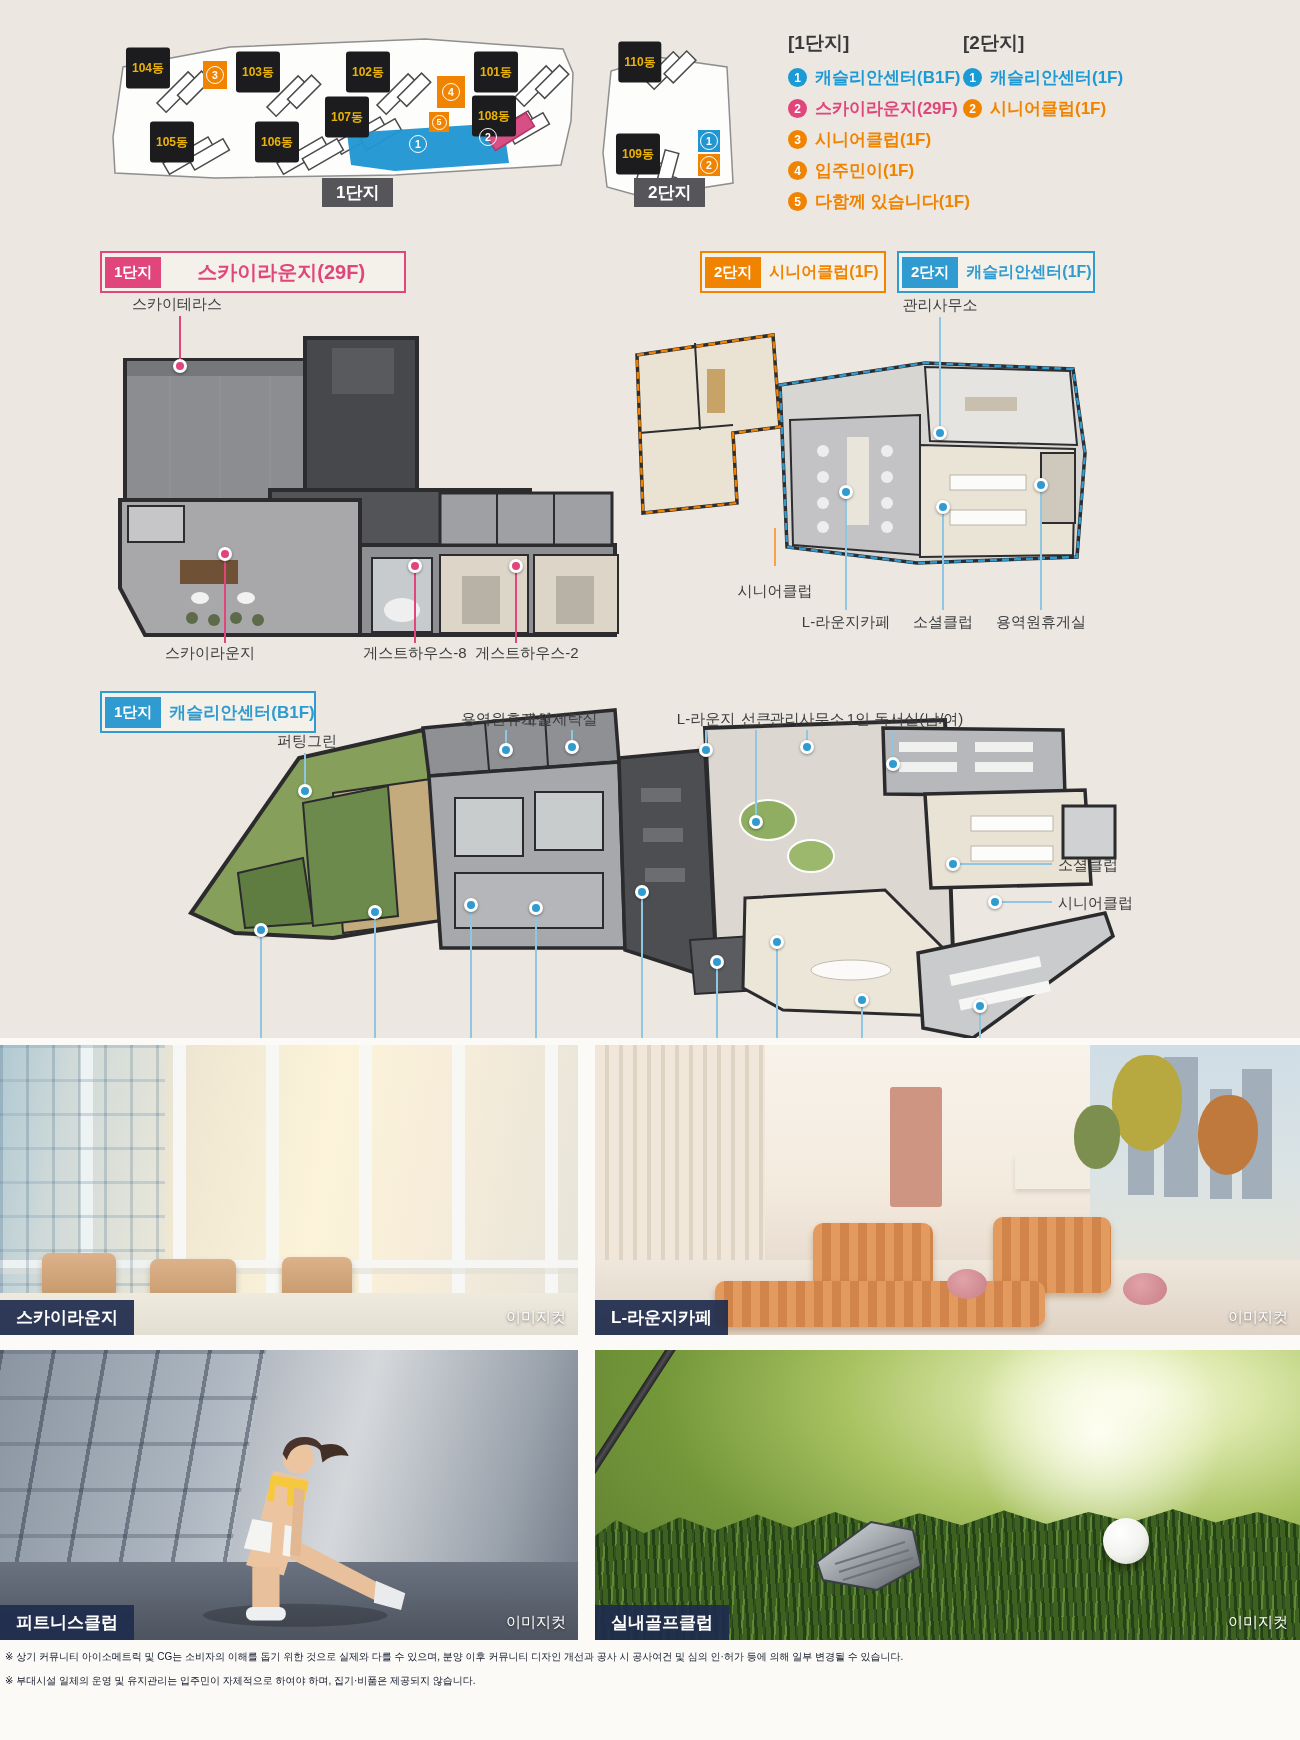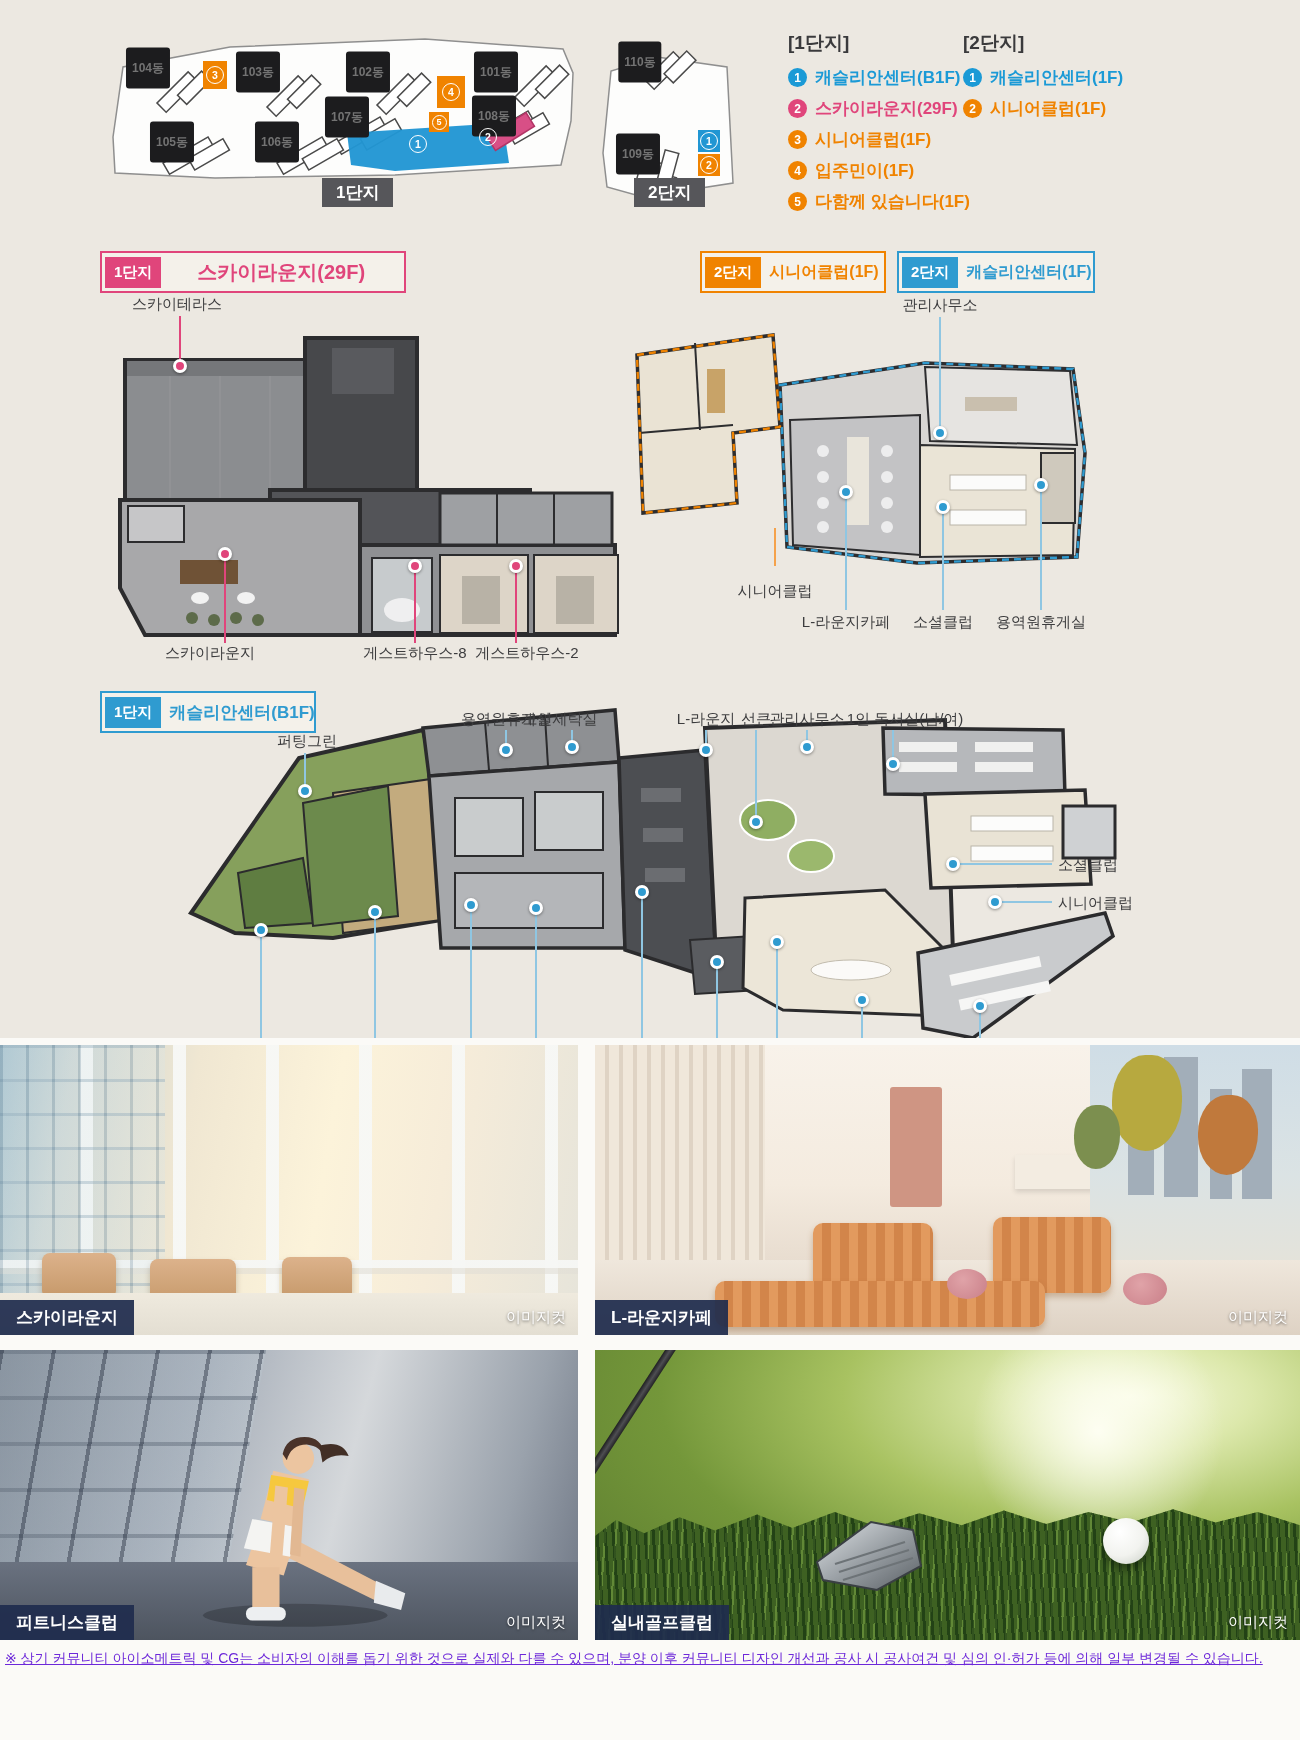--- a/index.html
+++ b/index.html
@@ -18,21 +18,21 @@
   .dot-pink{background:#e0457b;}
   .dot-blue{background:#2f9bd0;}
   
   .hdr{position:absolute;display:flex;align-items:center;background:#f4f1ea;padding:3px;box-sizing:border-box;}
   .hdr .badge{color:#fff;font-weight:700;font-size:15px;padding:6px 9px;flex:0 0 auto;}
   .hdr .hdr-title{font-weight:700;flex:1;text-align:center;padding:0 8px;white-space:nowrap;}
   .hdr-pink{border:2px solid #e0457b;}  .hdr-pink .badge{background:#e0457b;}  .hdr-pink .hdr-title{color:#e0457b;font-size:20px;}
   .hdr-orange{border:2px solid #f08300;}.hdr-orange .badge{background:#f08300;}.hdr-orange .hdr-title{color:#f08300;font-size:16px;}
   .hdr-blue{border:2px solid #2f9bd0;}  .hdr-blue .badge{background:#2f9bd0;}  .hdr-blue .hdr-title{color:#2f9bd0;font-size:16px;}
   
-  .bname{position:absolute;transform:translate(-50%,-50%);background:#1c1c1e;color:#737373;font-weight:700;
+  .bname{position:absolute;transform:translate(-50%,-50%);background:#1c1c1e;color:#eab308;font-weight:700;
          font-size:12px;padding:12px 6px;border-radius:3px;white-space:nowrap;}
   .complex-badge{position:absolute;background:#56565a;color:#fff;font-weight:700;font-size:17px;padding:3px 14px;}
   .marker{position:absolute;display:flex;align-items:center;justify-content:center;}
   .marker .ring{width:16px;height:16px;border:1.5px solid #fff;border-radius:50%;display:flex;align-items:center;
                 justify-content:center;font-size:10.5px;font-weight:700;color:#fff;}
   .m-orange{background:#f08300;}
   .m-blue{background:#2196d3;}
   
   .legend{position:absolute;}
   .leg-title{font-weight:700;font-size:19px;color:#3a3a3c;margin-bottom:10px;}
@@ -86,21 +86,21 @@
   .ph-golf .grass{left:0;bottom:0;width:100%;height:46%;
      background-color:#3e6122;
      background-image:repeating-linear-gradient(86deg,rgba(12,40,12,.55) 0 3px,rgba(0,0,0,0) 3px 8px),
                       repeating-linear-gradient(94deg,rgba(150,195,85,.4) 0 2px,rgba(0,0,0,0) 2px 11px);
      clip-path:polygon(0 22%,3% 10%,7% 20%,12% 8%,17% 18%,23% 6%,28% 16%,34% 4%,40% 15%,46% 5%,52% 14%,58% 3%,64% 13%,70% 4%,76% 12%,82% 2%,88% 12%,94% 4%,100% 14%,100% 100%,0 100%);}
   .ph-golf .shaft{position:absolute;left:96px;top:-40px;width:9px;height:330px;transform:rotate(33deg);transform-origin:top left;
      background:linear-gradient(90deg,#1f1f21,#4e4e52,#232325);}
   .ball{position:absolute;width:46px;height:46px;border-radius:50%;
      background:radial-gradient(circle at 36% 30%,#ffffff 0%,#f2f3ef 55%,#c9cec6 100%);box-shadow:0 6px 8px rgba(0,0,0,.35);}
   
-  .disc{position:absolute;font-size:14px;color:#6d28d9;white-space:nowrap;text-decoration:underline;}
+  .disc{position:absolute;font-size:10px;color:#0f172a;white-space:nowrap;}
 </style>
 </head>
 <body>
 
 <div id="page">
 
   <svg class="abs" style="left:95px;top:25px" width="650" height="192" viewBox="0 0 650 192">
     <polygon points="18,112 28,42 135,22 330,14 468,24 478,48 476,96 466,140 300,150 120,153 20,148" fill="#fdfdfc" stroke="#8f8f8f" stroke-width="1.5"></polygon>
     <polygon points="508,128 516,46 562,32 632,42 638,158 548,172 512,162" fill="#fdfdfc" stroke="#8f8f8f" stroke-width="1.5"></polygon>
     <g fill="#ffffff" stroke="#4a4a4a" stroke-width="1.5">
@@ -496,14 +496,15 @@
       <line x1="22" y1="46" x2="92" y2="24" stroke="#6d7377" stroke-width="2"></line>
       <line x1="26" y1="54" x2="96" y2="32" stroke="#6d7377" stroke-width="2"></line>
       <line x1="30" y1="62" x2="100" y2="40" stroke="#6d7377" stroke-width="2"></line>
     </svg>
     <div class="ball" style="left:72%;top:58%"></div>
     <div class="pcap">실내골프클럽</div>
     <div class="imgcut">이미지컷</div>
   </div>
 
   <div class="disc" style="left:5px;top:1650px">※ 상기 커뮤니티 아이소메트릭 및 CG는 소비자의 이해를 돕기 위한 것으로 실제와 다를 수 있으며, 분양 이후 커뮤니티 디자인 개선과 공사 시 공사여건 및 심의 인·허가 등에 의해 일부 변경될 수 있습니다.</div>
+  <div class="disc" style="left:5px;top:1674px">※ 부대시설 일체의 운영 및 유지관리는 입주민이 자체적으로 하여야 하며, 집기·비품은 제공되지 않습니다.</div>
 
 </div>
 
 </body></html>

